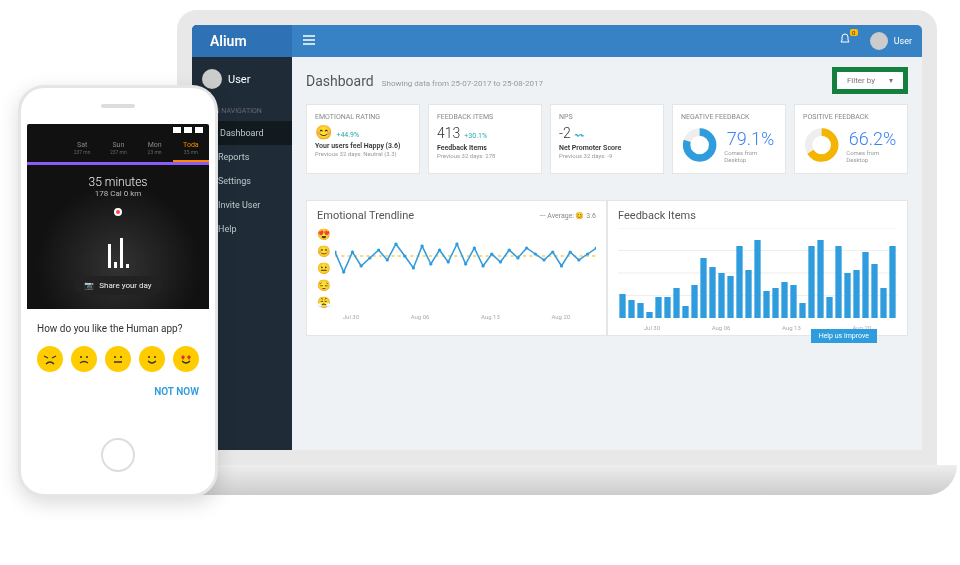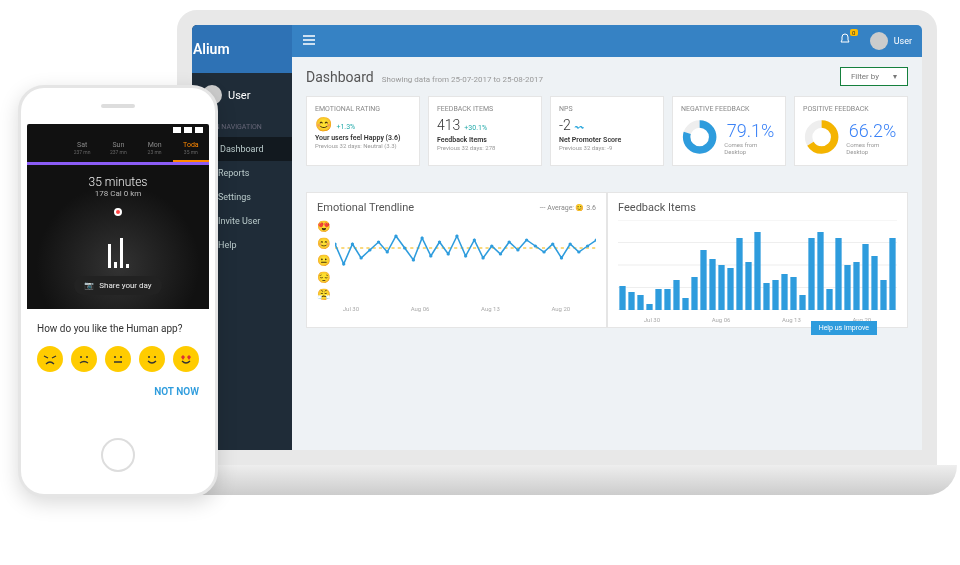--- a/index.html
+++ b/index.html
@@ -6,42 +6,42 @@
 body { width: 960px; height: 565px; background: #fff; position: relative; overflow: hidden; }
 
 
 .laptop { position: absolute; left: 177px; top: 10px; width: 775px; height: 520px; }
 .laptop-screen { width: 760px; height: 455px; background: #fff; border: 15px solid #e8e8e8; border-radius: 20px 20px 0 0; overflow: hidden; position: relative; }
 .laptop-base { width: 805px; height: 30px; background: linear-gradient(#eee, #ccc); border-radius: 0 0 40px 40px; margin-left: -25px; }
 
 
 .app { display: flex; width: 100%; height: 100%; font-size: 9px; }
 .sidebar { width: 100px; background: #1f2c38; color: #9aa; display: flex; flex-direction: column; }
-.sidebar-top { background: #2e72b5; height: 48px; display: flex; align-items: center; padding: 0 1px; color: #fff; font-size: 14px; font-weight: 600; }
+.sidebar-top { background: #2e72b5; height: 32px; display: flex; align-items: center; padding: 0 18px; color: #fff; font-size: 14px; font-weight: 600; }
 .sidebar-user { display: flex; align-items: center; gap: 6px; padding: 12px 10px; }
 .sidebar-user-av { width: 20px; height: 20px; background: #ccc; border-radius: 50%; }
 .sidebar-user-name { color: #fff; font-size: 11px; }
 .sidebar-section { font-size: 7px; color: #667; padding: 6px 10px; text-transform: uppercase; }
 .sidebar-item { display: flex; align-items: center; gap: 6px; padding: 7px 10px; color: #bcc; cursor: pointer; }
 .sidebar-item.active { background: #12191f; border-left: 2px solid #2e9cdd; }
 .sidebar-icon { width: 10px; height: 10px; display: inline-flex; align-items: center; justify-content: center; }
 
 .main { flex: 1; background: #eef2f5; display: flex; flex-direction: column; }
 .topbar { height: 32px; background: #3682c4; display: flex; align-items: center; padding: 0 10px; justify-content: space-between; color: #fff; }
 .topbar-left { display: flex; align-items: center; gap: 10px; }
 .bell { position: relative; }
 .bell-badge { position: absolute; top: -4px; right: -6px; background: #fb0; color: #333; font-size: 6px; padding: 0 2px; border-radius: 2px; min-width: 8px; text-align: center; }
 .topbar-user { display: flex; align-items: center; gap: 6px; }
 .topbar-av { width: 18px; height: 18px; background: #ccc; border-radius: 50%; }
 
 .page-head { display: flex; justify-content: space-between; align-items: center; padding: 10px 14px; }
 .page-title-row { display: flex; align-items: baseline; gap: 8px; }
 .page-title { font-size: 14px; color: #555; }
 .page-sub { font-size: 8px; color: #999; }
-.filter { background: #fff; border: 1px solid #15803d; padding: 4px 10px; font-size: 8px; color: #777; display: flex; align-items: flex-end; gap: 14px; cursor: pointer; }
+.filter { background: #fff; border: 5px solid #15803d; padding: 4px 10px; font-size: 8px; color: #777; display: flex; align-items: flex-end; gap: 14px; cursor: pointer; }
 
 .kpi-row { display: flex; gap: 8px; padding: 0 14px 10px; }
 .kpi-card { flex: 1; background: #fff; border: 1px solid #e5e5e5; padding: 8px; }
 .kpi-h { font-size: 7px; color: #888; text-transform: uppercase; margin-bottom: 4px; }
 .kpi-val { display: flex; align-items: baseline; gap: 4px; margin-bottom: 3px; }
 .kpi-num { font-size: 14px; color: #333; font-weight: 300; }
 .kpi-delta { font-size: 7px; color: #2aa; }
 .kpi-sub1 { font-size: 7px; color: #333; font-weight: 600; }
 .kpi-sub2 { font-size: 6px; color: #999; }
 .kpi-emoji { font-size: 14px; line-height: 1; }
@@ -182,21 +182,21 @@
             <span>Filter by</span>
             <span>▾</span>
           </div>
         </div>
 
         <div class="kpi-row">
           <div class="kpi-card">
             <div class="kpi-h">Emotional Rating</div>
             <div class="kpi-val">
                 <span class="kpi-emoji">😊</span>
-                <span class="kpi-delta">+1.3%</span>
+                <span class="kpi-delta">+44.9%</span>
               </div>
             <div class="kpi-sub1">Your users feel Happy (3.6)</div>
             <div class="kpi-sub2">Previous 32 days: Neutral (3.3)</div>
           </div>
           <div class="kpi-card">
             <div class="kpi-h">Feedback Items</div>
             <div class="kpi-val">
                 <span class="kpi-num">413</span>
                 <span class="kpi-delta">+30.1%</span>
               </div>

